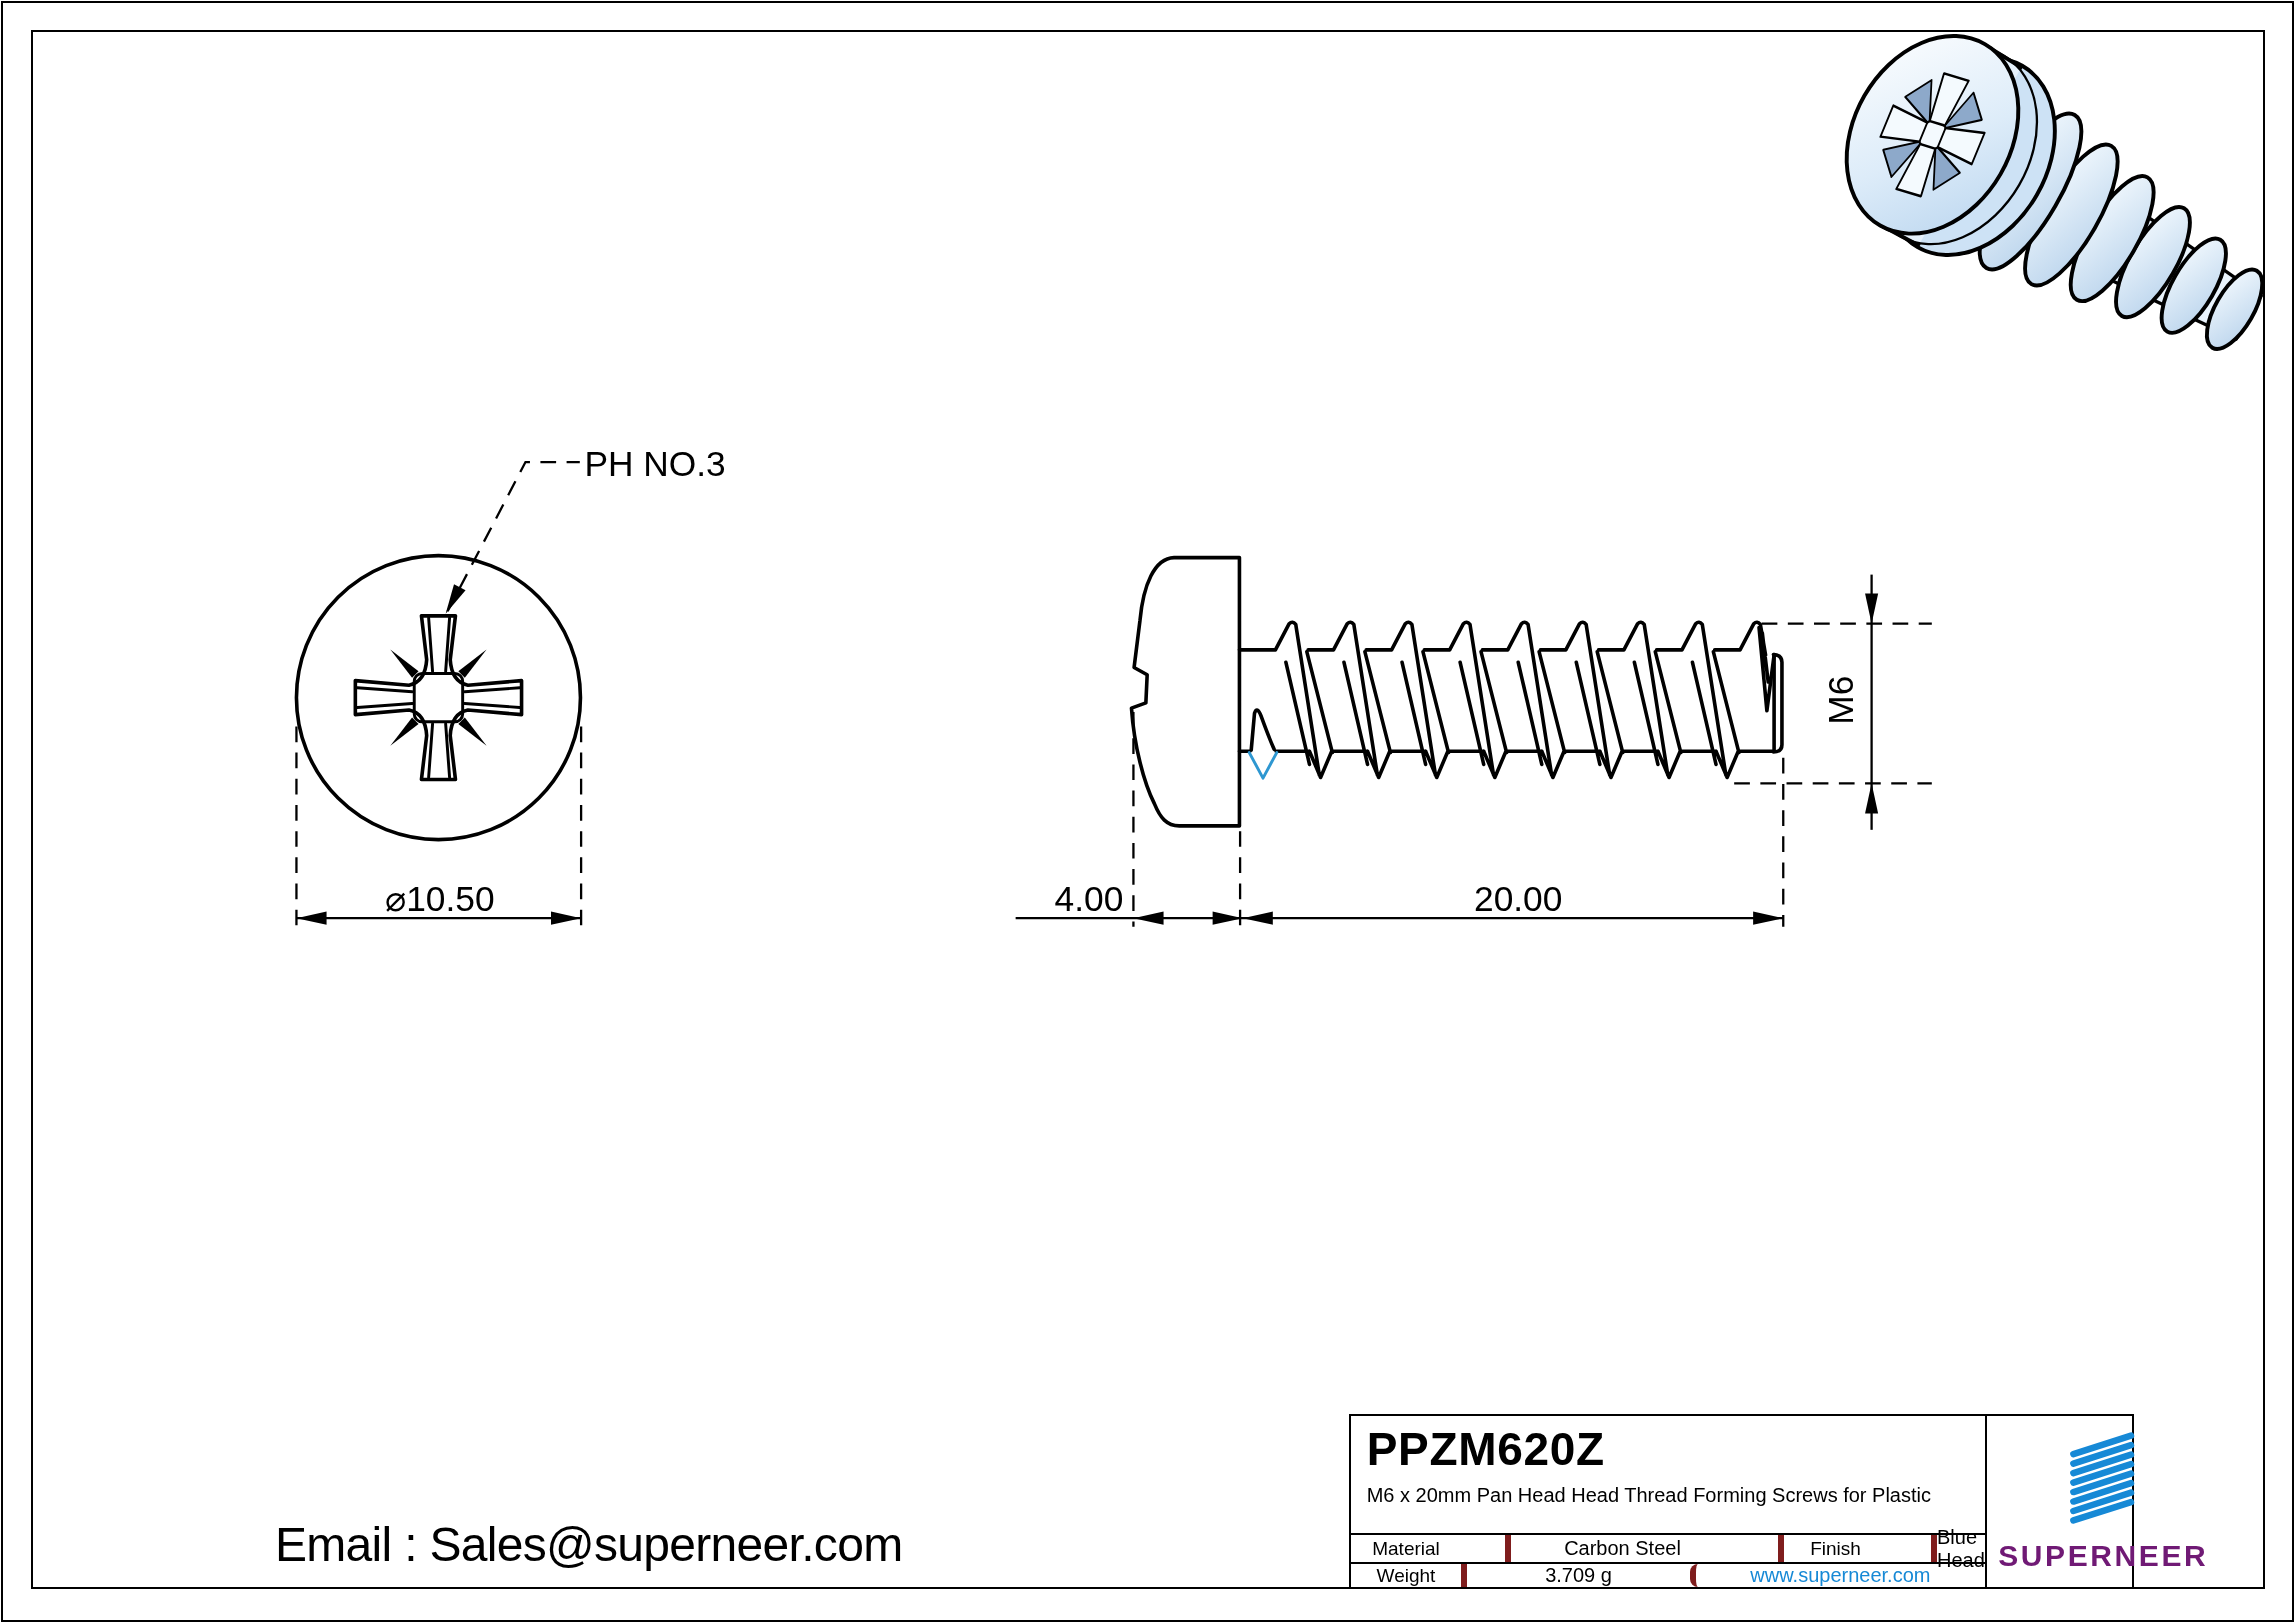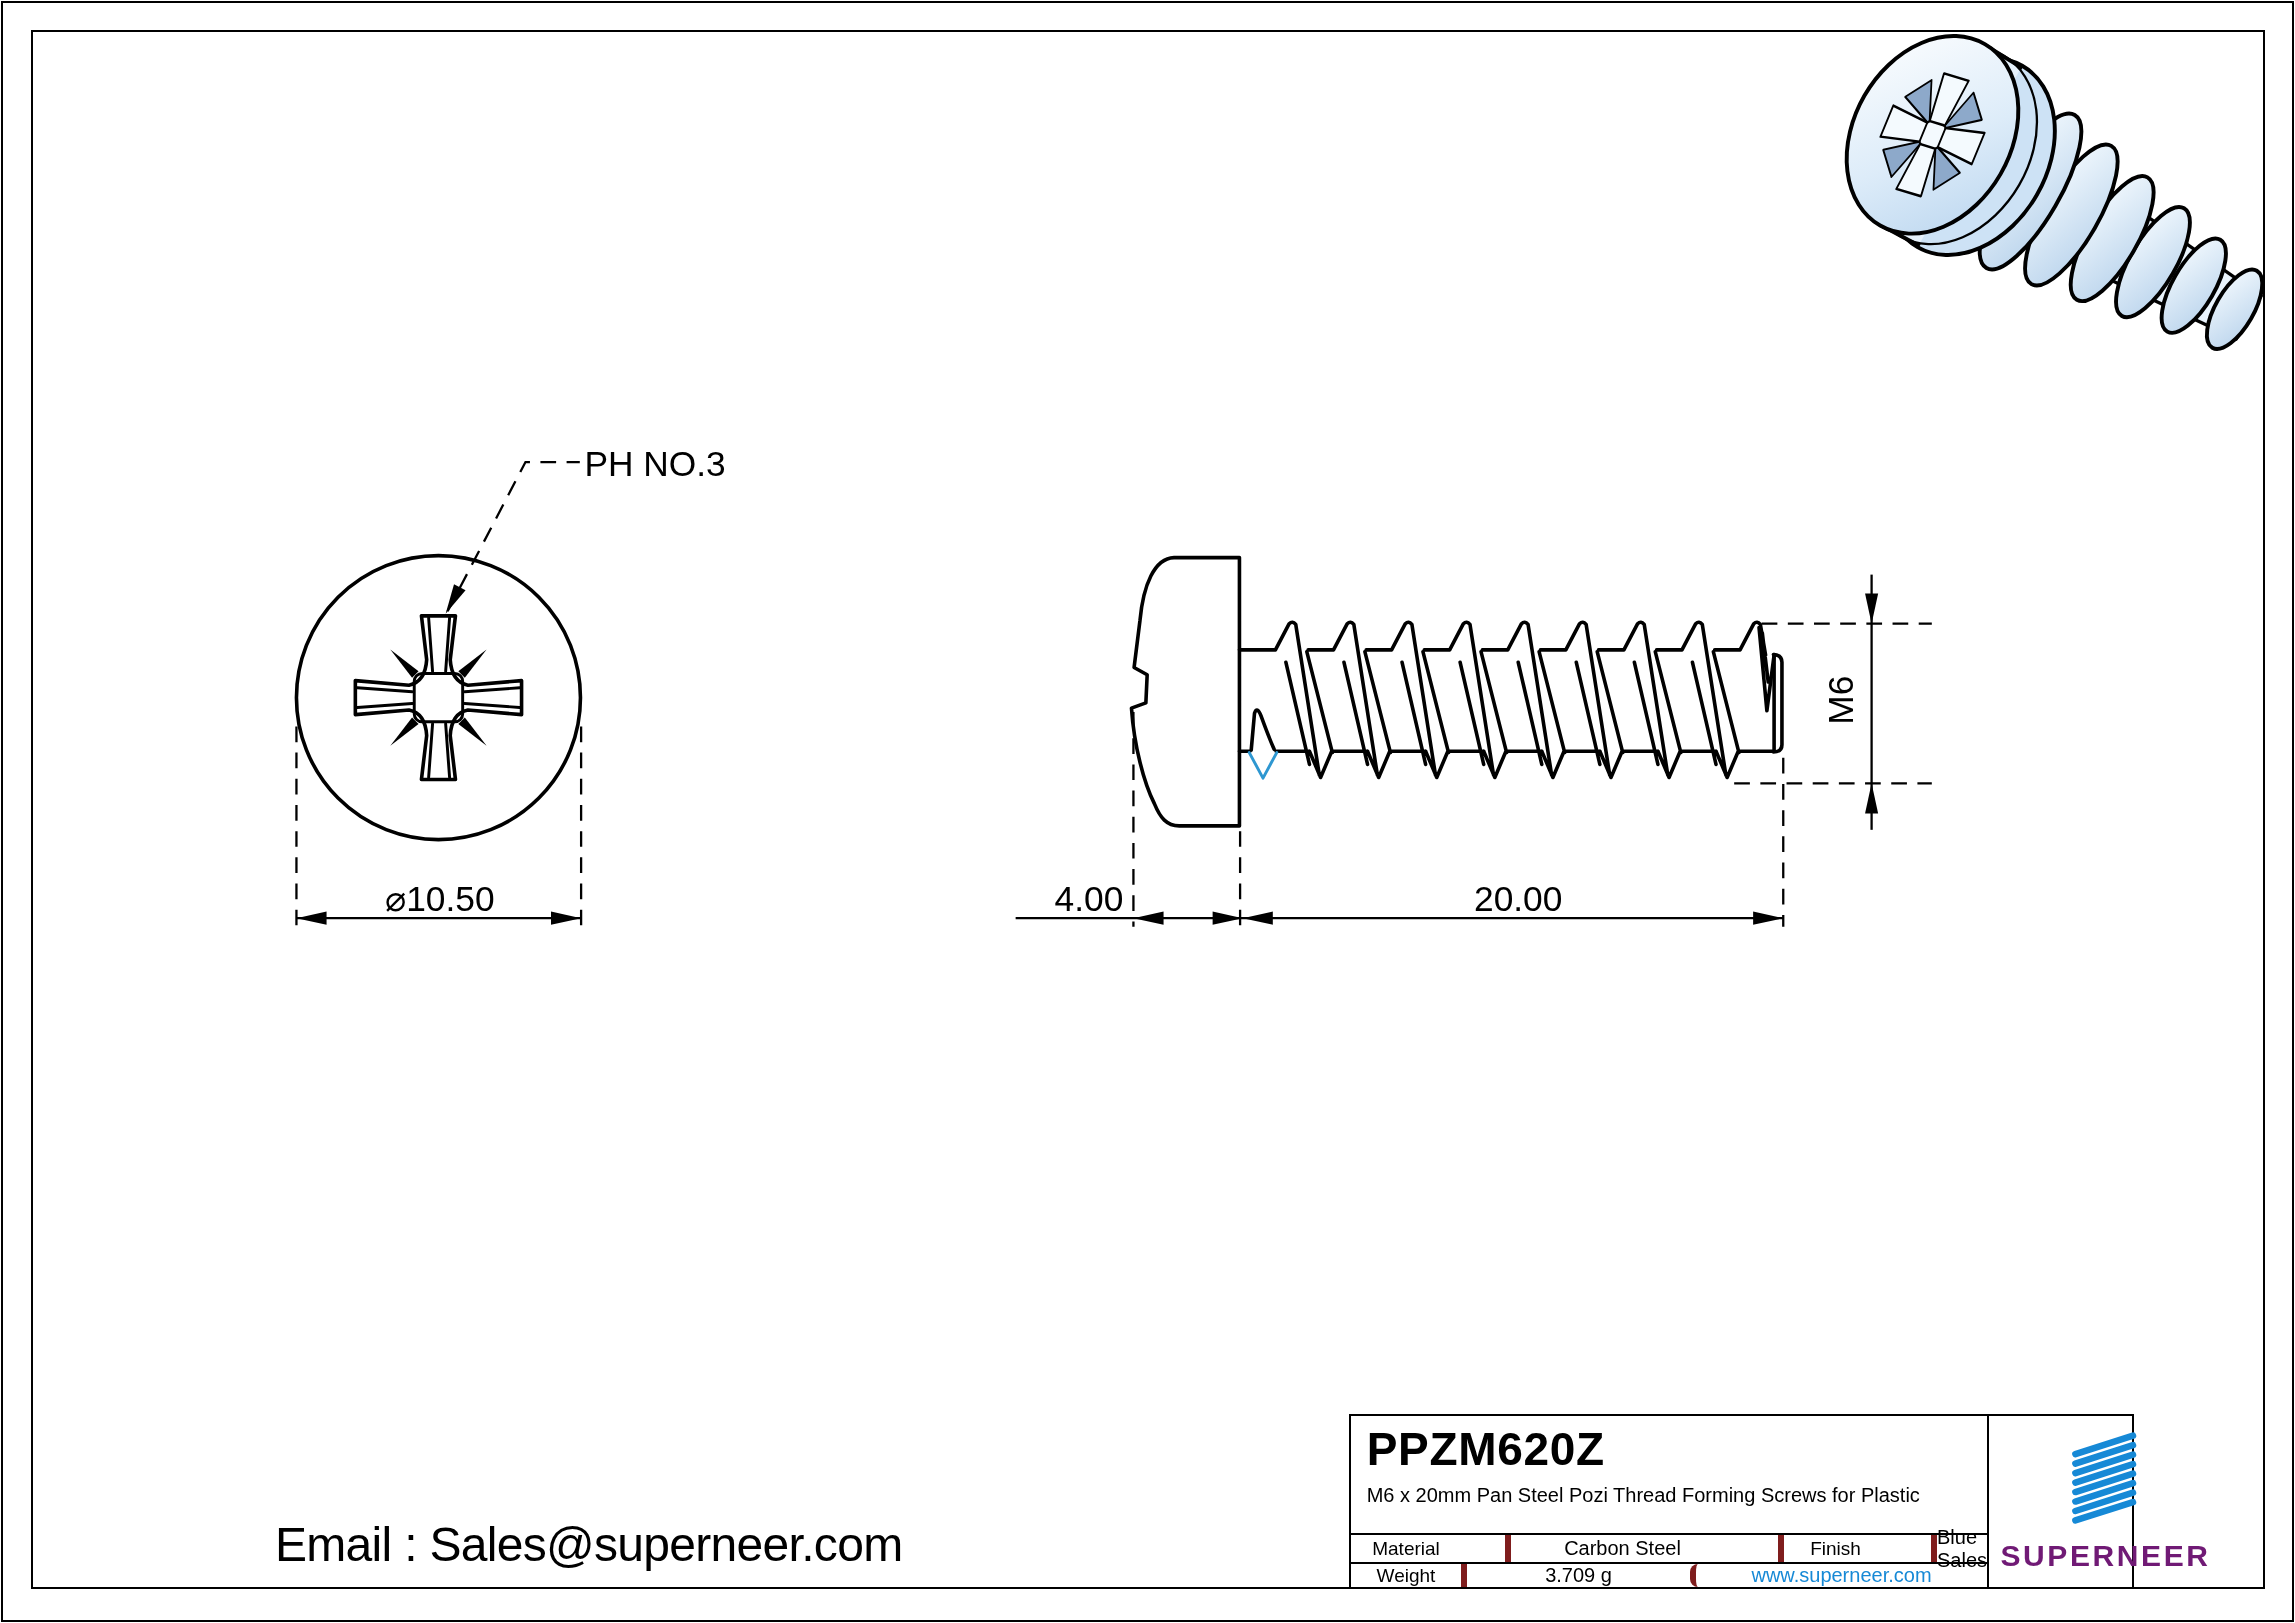--- a/index.html
+++ b/index.html
@@ -194,27 +194,27 @@
       </g>
       <rect x="-20" y="-20" width="40" height="40" rx="6" fill="#f4fafe"></rect>
     </g>
   </g>
 </svg>
 
 <div class="title-block">
   <div class="tb-left">
     <div class="tb-head">
       <div class="part-number">PPZM620Z</div>
-      <div class="part-desc">M6 x 20mm Pan Steel Pozi Thread Forming Screws for Plastic</div>
+      <div class="part-desc">M6 x 20mm Pan Head Head Thread Forming Screws for Plastic</div>
     </div>
     <div class="tb-row r1">
       <div class="tb-cell lbl c-mat">Material</div>
       <div class="tb-cell c-matv">Carbon Steel</div>
       <div class="tb-cell lbl c-fin">Finish</div>
-      <div class="tb-cell c-finv">Blue Sales</div>
+      <div class="tb-cell c-finv">Blue Head</div>
     </div>
     <div class="tb-row r2">
       <div class="tb-cell lbl c-wt">Weight</div>
       <div class="tb-cell c-wtv">3.709 g</div>
       <div class="tb-cell c-web">
         <a class="link" href="#">www.superneer.com</a>
       </div>
     </div>
   </div>
   <div class="tb-logo">

